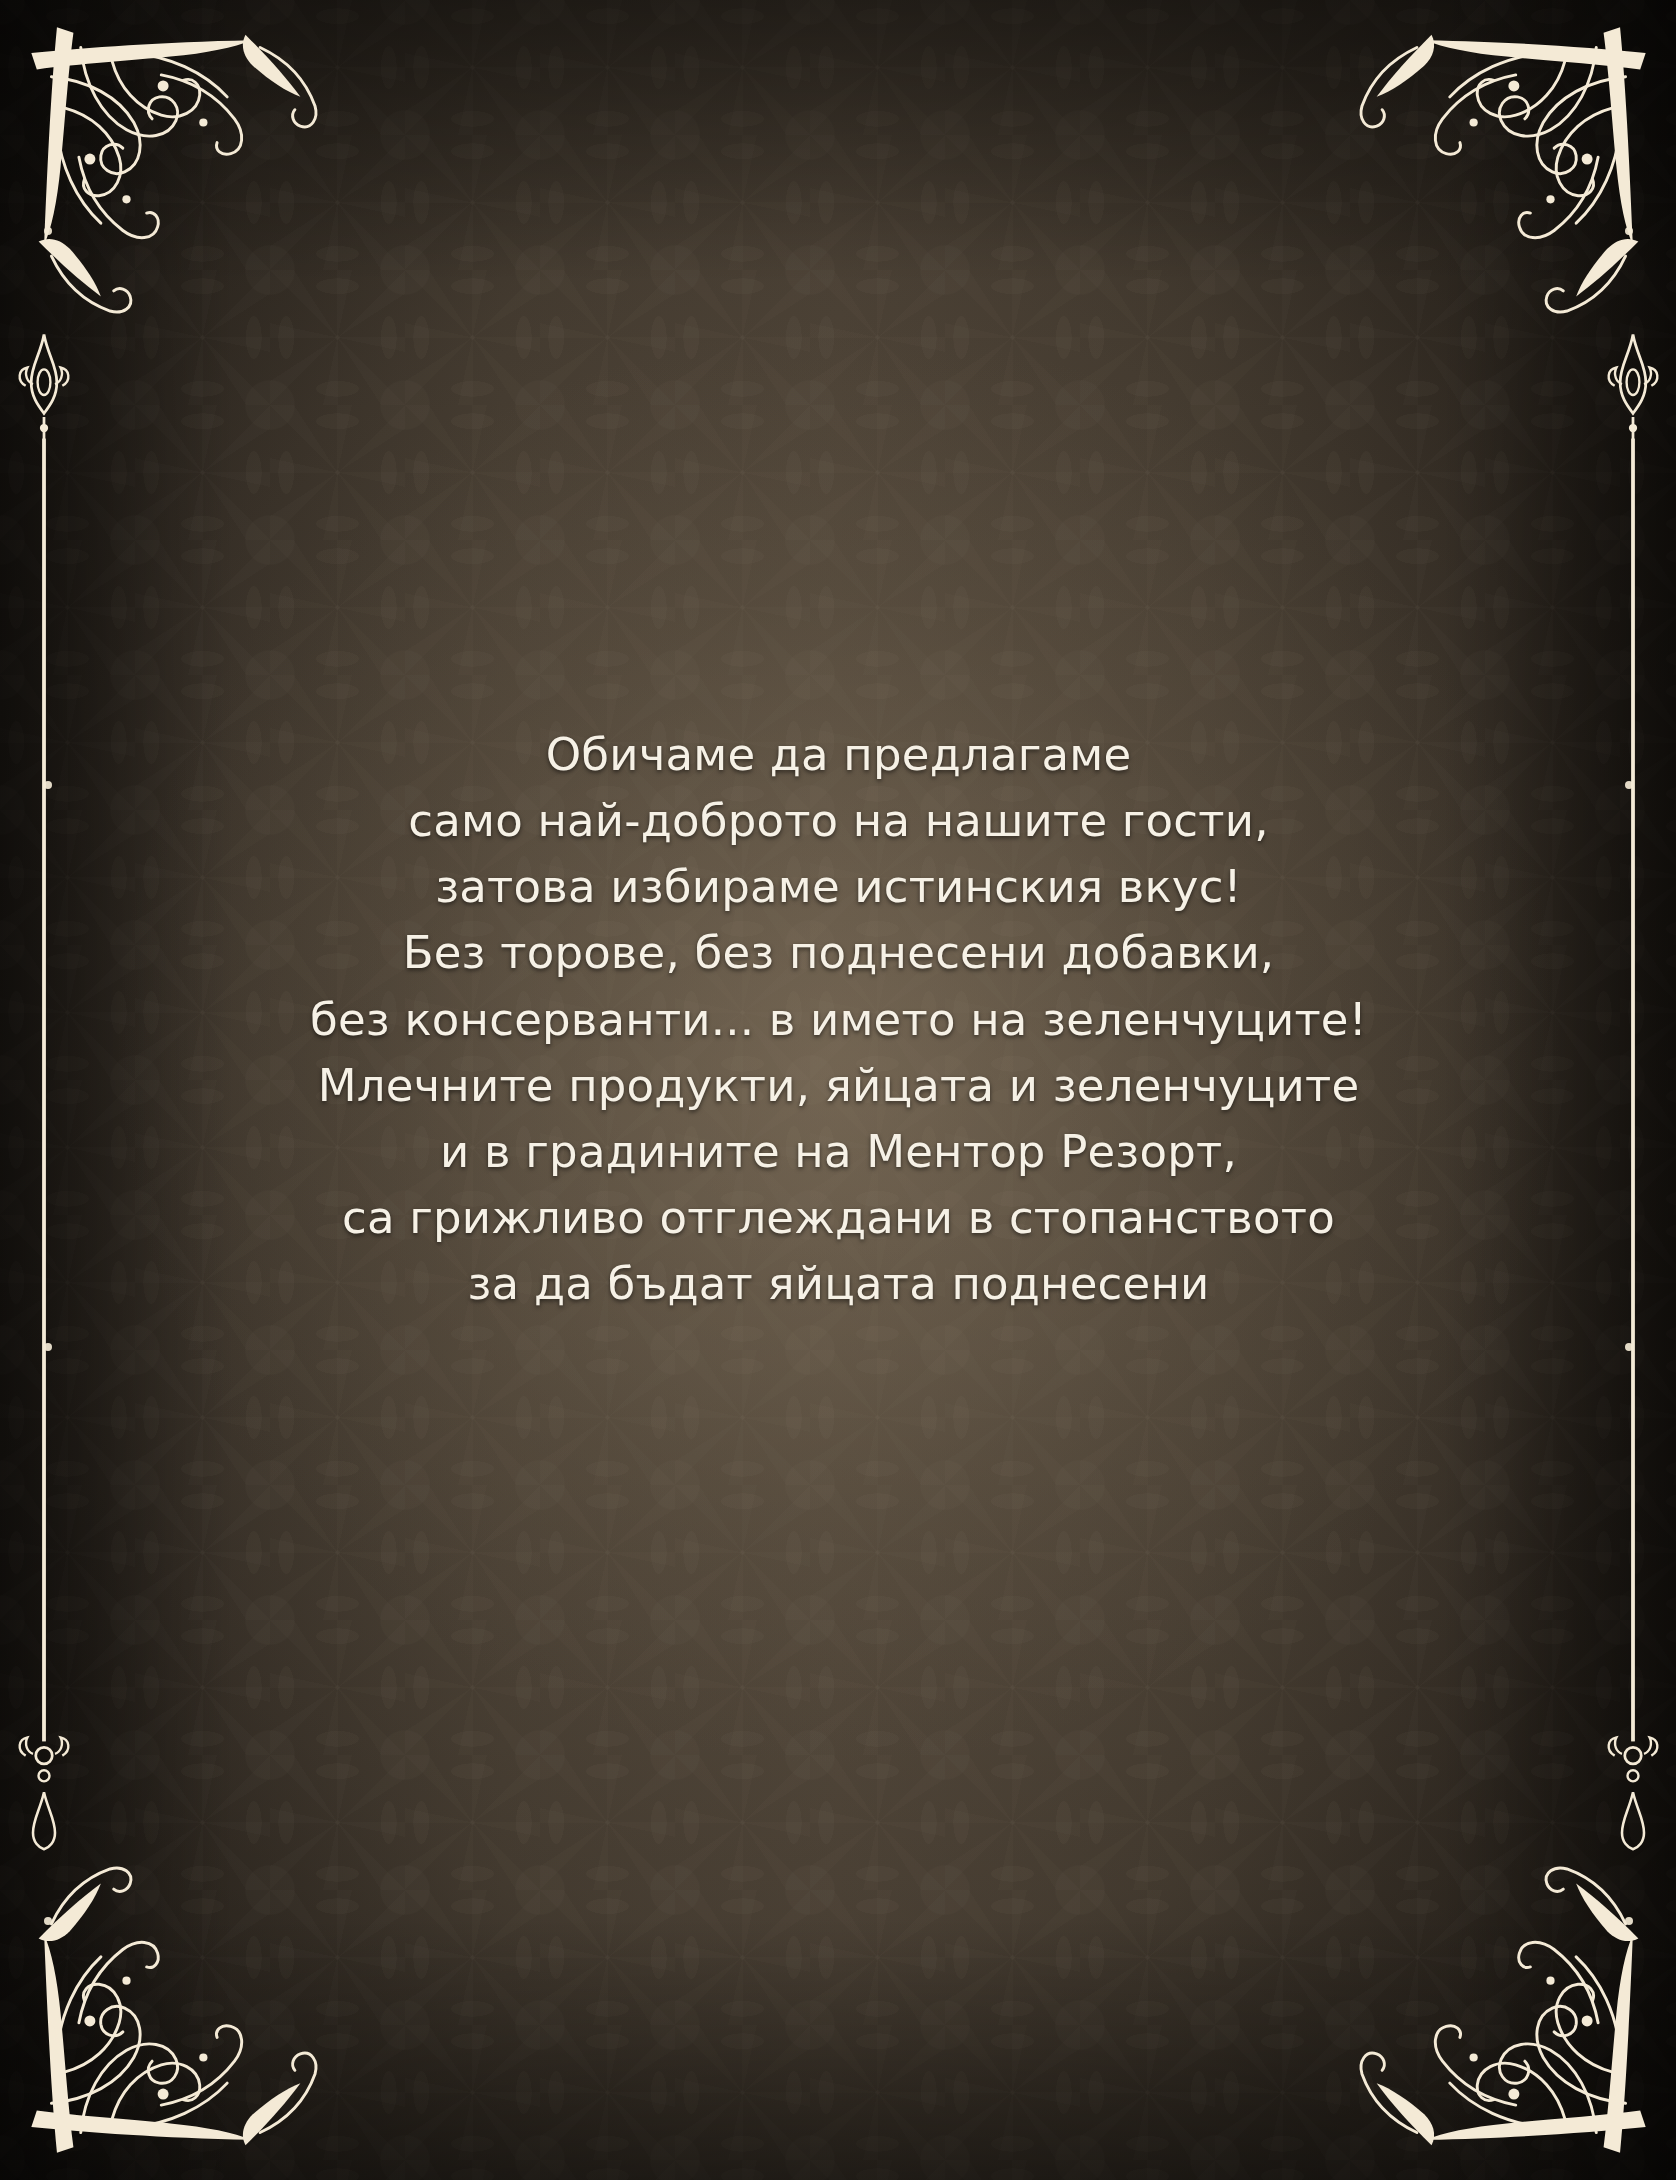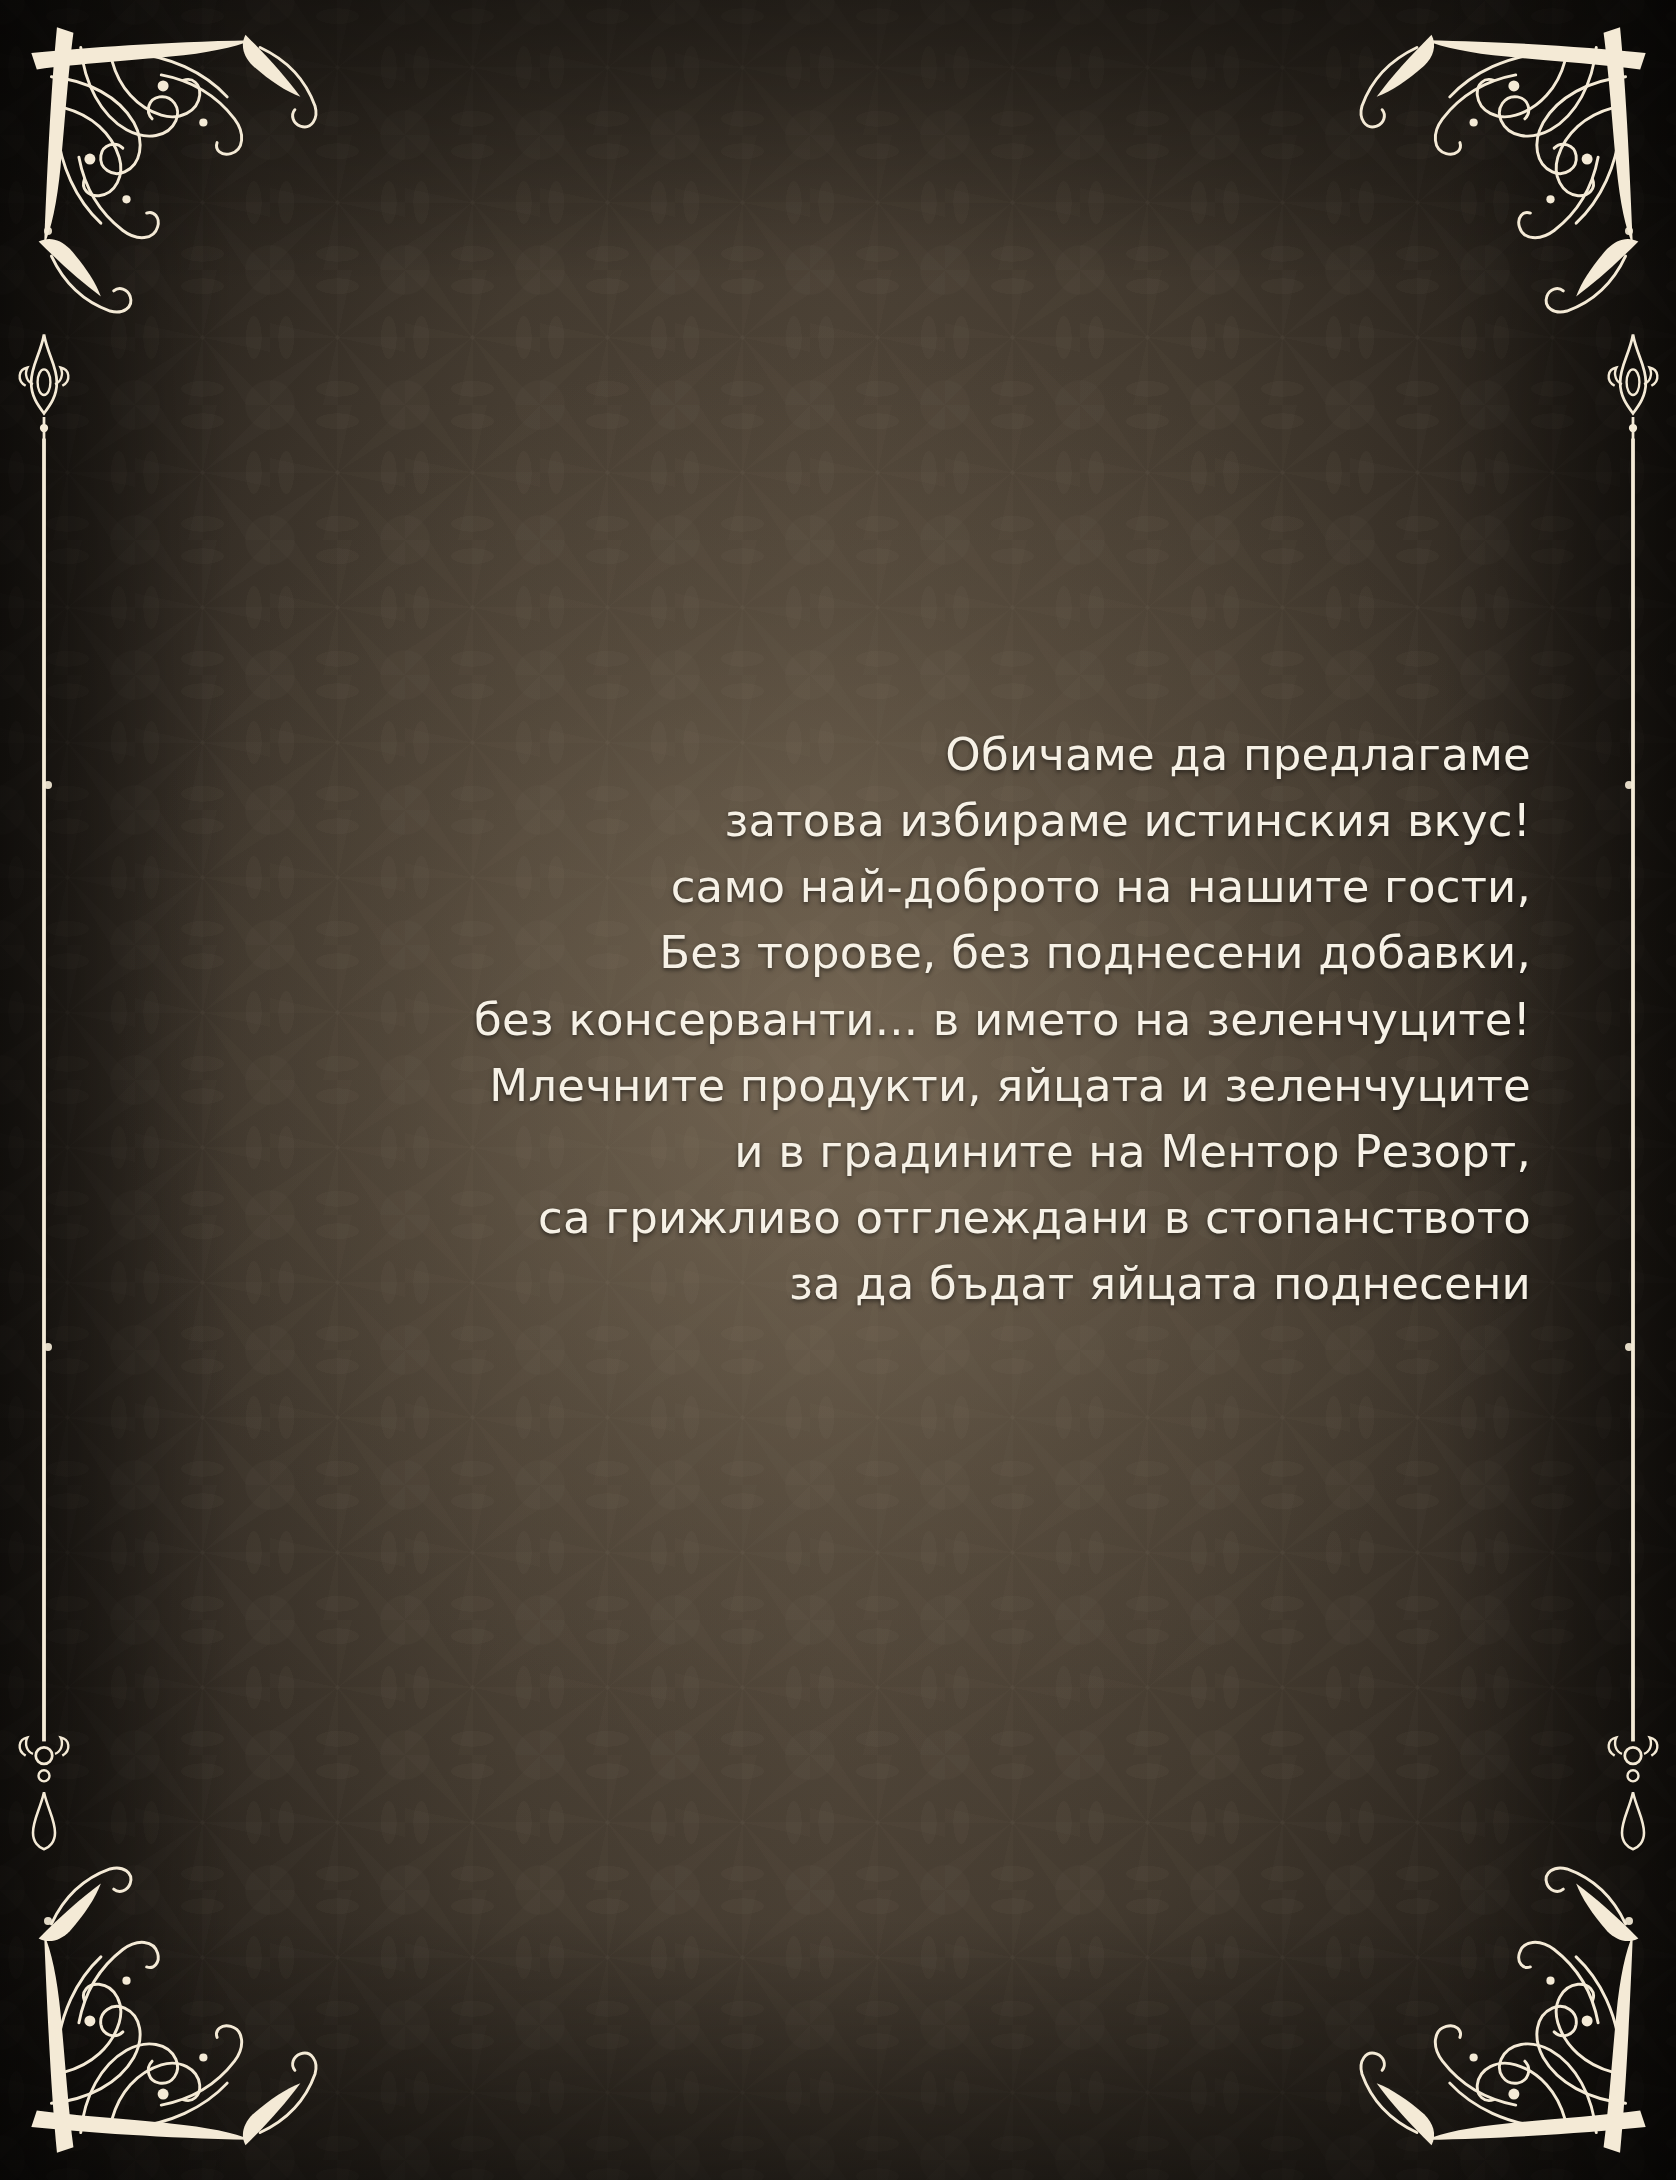--- a/index.html
+++ b/index.html
@@ -131,21 +131,21 @@
   .dot-r2 { right: 44px; top: 781px; }
   .dot-r3 { right: 44px; top: 1343px; }
   .dot-r4 { right: 44px; top: 1917px; }
 
   
   .content {
     position: absolute;
     left: 0;
     right: 0;
     top: 722px;
-    text-align: right;
+    text-align: center;
     padding: 0 146px;
   }
   .statement {
     margin: 0;
     color: #f6f1e6;
     font-family: "DejaVu Sans", sans-serif;
     font-size: 45px;
     font-weight: 400;
     line-height: 1.47;
     letter-spacing: 0.2px;
@@ -308,22 +308,22 @@
     <span class="dot dot-l4"></span>
     <span class="dot dot-r1"></span>
     <span class="dot dot-r2"></span>
     <span class="dot dot-r3"></span>
     <span class="dot dot-r4"></span>
   </div>
 
   <div class="content">
     <p class="statement">
       <span class="line">Обичаме да предлагаме</span>
+      <span class="line">само най-доброто на нашите гости,</span>
       <span class="line">затова избираме истинския вкус!</span>
-      <span class="line">само най-доброто на нашите гости,</span>
       <span class="line">Без торове, без поднесени добавки,</span>
       <span class="line">без консерванти... в името на зеленчуците!</span>
       <span class="line">Млечните продукти, яйцата и зеленчуците</span>
       <span class="line">и в градините на Ментор Резорт,</span>
       <span class="line">са грижливо отглеждани в стопанството</span>
       <span class="line">за да бъдат яйцата поднесени</span>
     </p>
   </div>
 
 </div>

